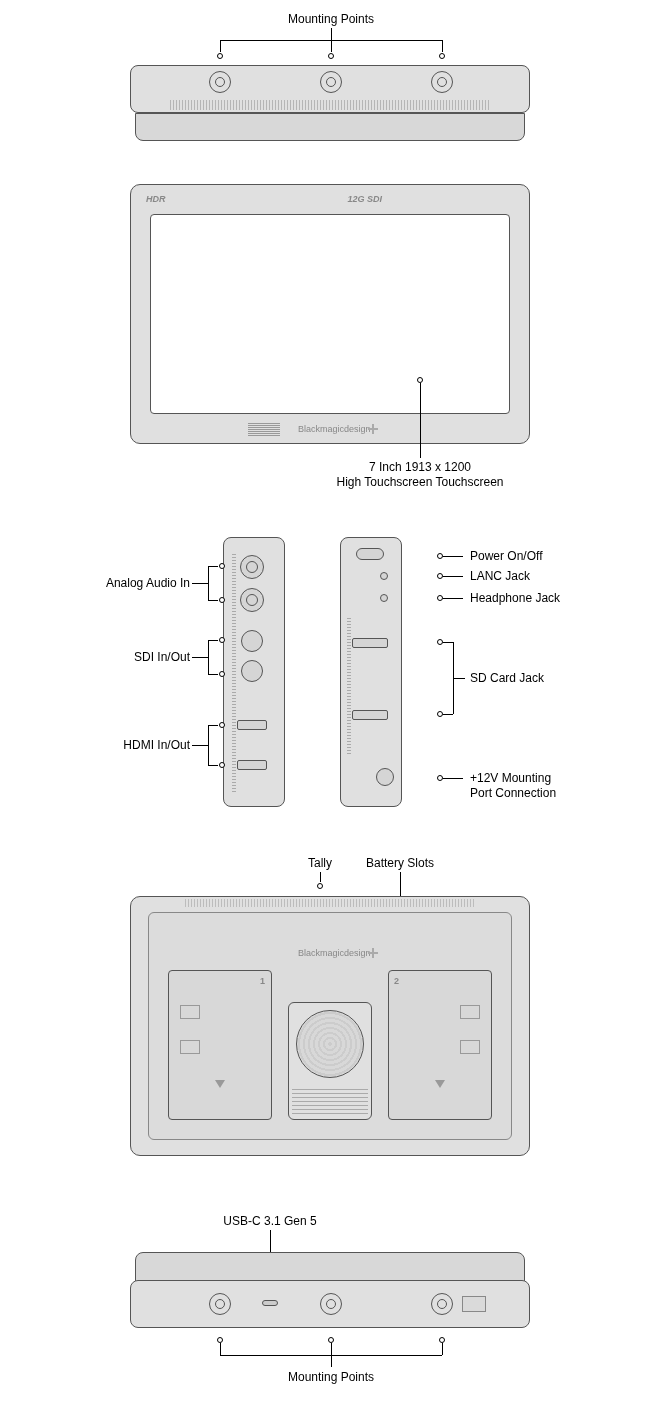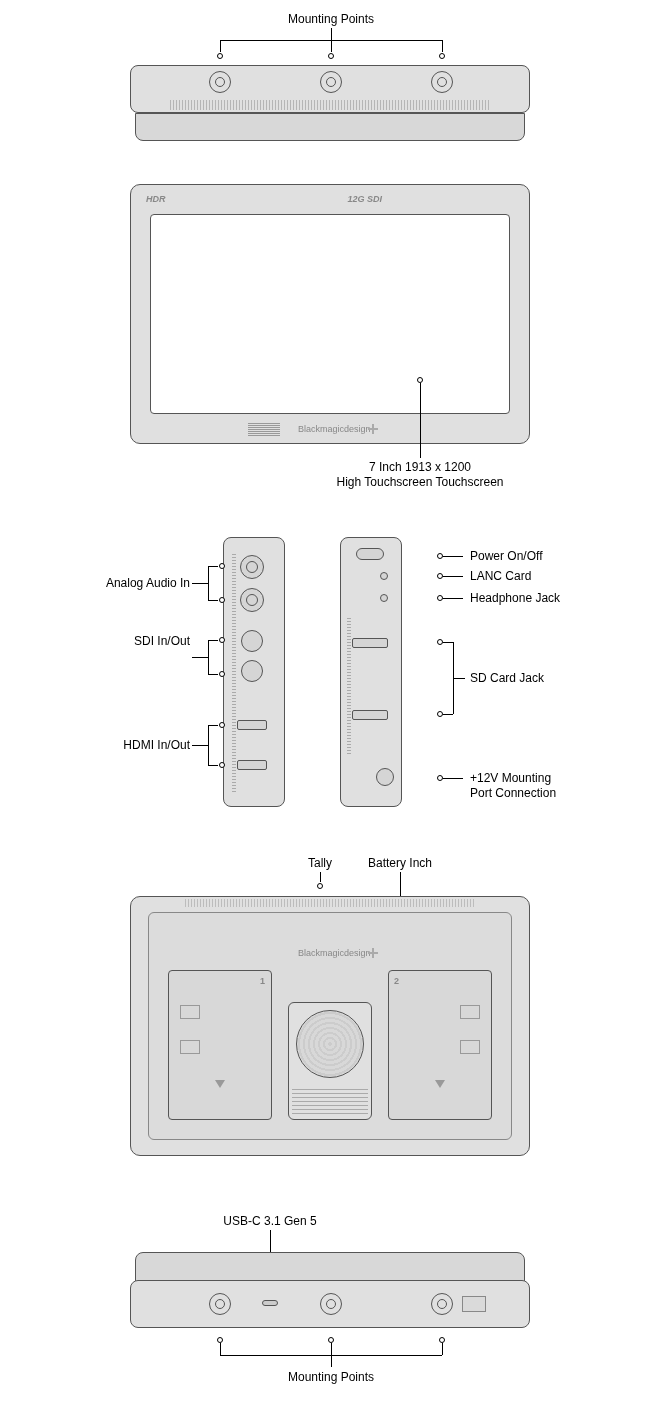--- a/index.html
+++ b/index.html
@@ -99,21 +99,21 @@
   <div style="position:absolute; left:232px; top:552px; width:4px; height:240px; background:repeating-linear-gradient(0deg,#aaa 0 1px, transparent 1px 3px);"></div>
 
   <div class="label right" style="left:80px; top:568px; width:110px;margin-top:8px;">Analog Audio In</div>
   <div class="leader-h" style="left:192px; top:583px; width:16px;"></div>
   <div class="leader-v" style="left:208px; top:566px; height:34px;"></div>
   <div class="leader-h" style="left:208px; top:566px; width:10px;"></div>
   <div class="leader-h" style="left:208px; top:600px; width:10px;"></div>
   <div class="dot" style="left:222px; top:566px;"></div>
   <div class="dot" style="left:222px; top:600px;"></div>
 
-  <div class="label right" style="left:80px; top:634px; width:110px;">SDI In/Out</div>
+  <div class="label right" style="left:80px; top:650px; width:110px;">SDI In/Out</div>
   <div class="leader-h" style="left:192px; top:657px; width:16px;"></div>
   <div class="leader-v" style="left:208px; top:640px; height:34px;"></div>
   <div class="leader-h" style="left:208px; top:640px; width:10px;"></div>
   <div class="leader-h" style="left:208px; top:674px; width:10px;"></div>
   <div class="dot" style="left:222px; top:640px;"></div>
   <div class="dot" style="left:222px; top:674px;"></div>
 
   <div class="label right" style="left:80px; top:738px; width:110px;">HDMI In/Out</div>
   <div class="leader-h" style="left:192px; top:745px; width:16px;"></div>
   <div class="leader-v" style="left:208px; top:725px; height:40px;"></div>
@@ -121,21 +121,21 @@
   <div class="leader-h" style="left:208px; top:765px; width:10px;"></div>
   <div class="dot" style="left:222px; top:725px;"></div>
   <div class="dot" style="left:222px; top:765px;"></div>
 
   <div class="dot" style="left:440px; top:556px;"></div>
   <div class="leader-h" style="left:443px; top:556px; width:20px;"></div>
   <div class="label" style="left:470px; top:549px;">Power On/Off</div>
 
   <div class="dot" style="left:440px; top:576px;"></div>
   <div class="leader-h" style="left:443px; top:576px; width:20px;"></div>
-  <div class="label" style="left:470px; top:569px;">LANC Card</div>
+  <div class="label" style="left:470px; top:569px;">LANC Jack</div>
 
   <div class="dot" style="left:440px; top:598px;"></div>
   <div class="leader-h" style="left:443px; top:598px; width:20px;"></div>
   <div class="label" style="left:470px; top:591px;">Headphone Jack</div>
 
   <div class="dot" style="left:440px; top:642px;"></div>
   <div class="dot" style="left:440px; top:714px;"></div>
   <div class="leader-h" style="left:443px; top:642px; width:10px;"></div>
   <div class="leader-h" style="left:443px; top:714px; width:10px;"></div>
   <div class="leader-v" style="left:453px; top:642px; height:72px;"></div>
@@ -144,21 +144,21 @@
 
   <div class="dot" style="left:440px; top:778px;"></div>
   <div class="leader-h" style="left:443px; top:778px; width:20px;"></div>
   <div class="label" style="left:470px; top:771px;">+12V Mounting</div>
   <div class="label" style="left:470px; top:786px;">Port Connection</div>
 
   <div class="label center" style="left:320px; top:856px;">Tally</div>
   <div class="leader-v" style="left:320px; top:872px; height:10px;"></div>
   <div class="dot" style="left:320px; top:886px;"></div>
 
-  <div class="label center" style="left:400px; top:856px;">Battery Inch</div>
+  <div class="label center" style="left:400px; top:856px;">Battery Slots</div>
   <div class="leader-v" style="left:400px; top:872px; height:58px;"></div>
   <div class="leader-h" style="left:230px; top:930px; width:226px;"></div>
   <div class="leader-v" style="left:230px; top:930px; height:10px;"></div>
   <div class="leader-v" style="left:456px; top:930px; height:10px;"></div>
   <div class="dot" style="left:230px; top:944px;"></div>
   <div class="dot" style="left:456px; top:944px;"></div>
 
   <div class="device-body" style="left:130px; top:896px; width:400px; height:260px; border-radius:10px;"></div>
   <div class="vent" style="left:185px; top:899px; width:290px; height:8px; opacity:.5;"></div>
   <div style="position:absolute; left:148px; top:912px; width:364px; height:228px; border:1px solid #888; border-radius:6px; background:#dcdcdc;"></div>

